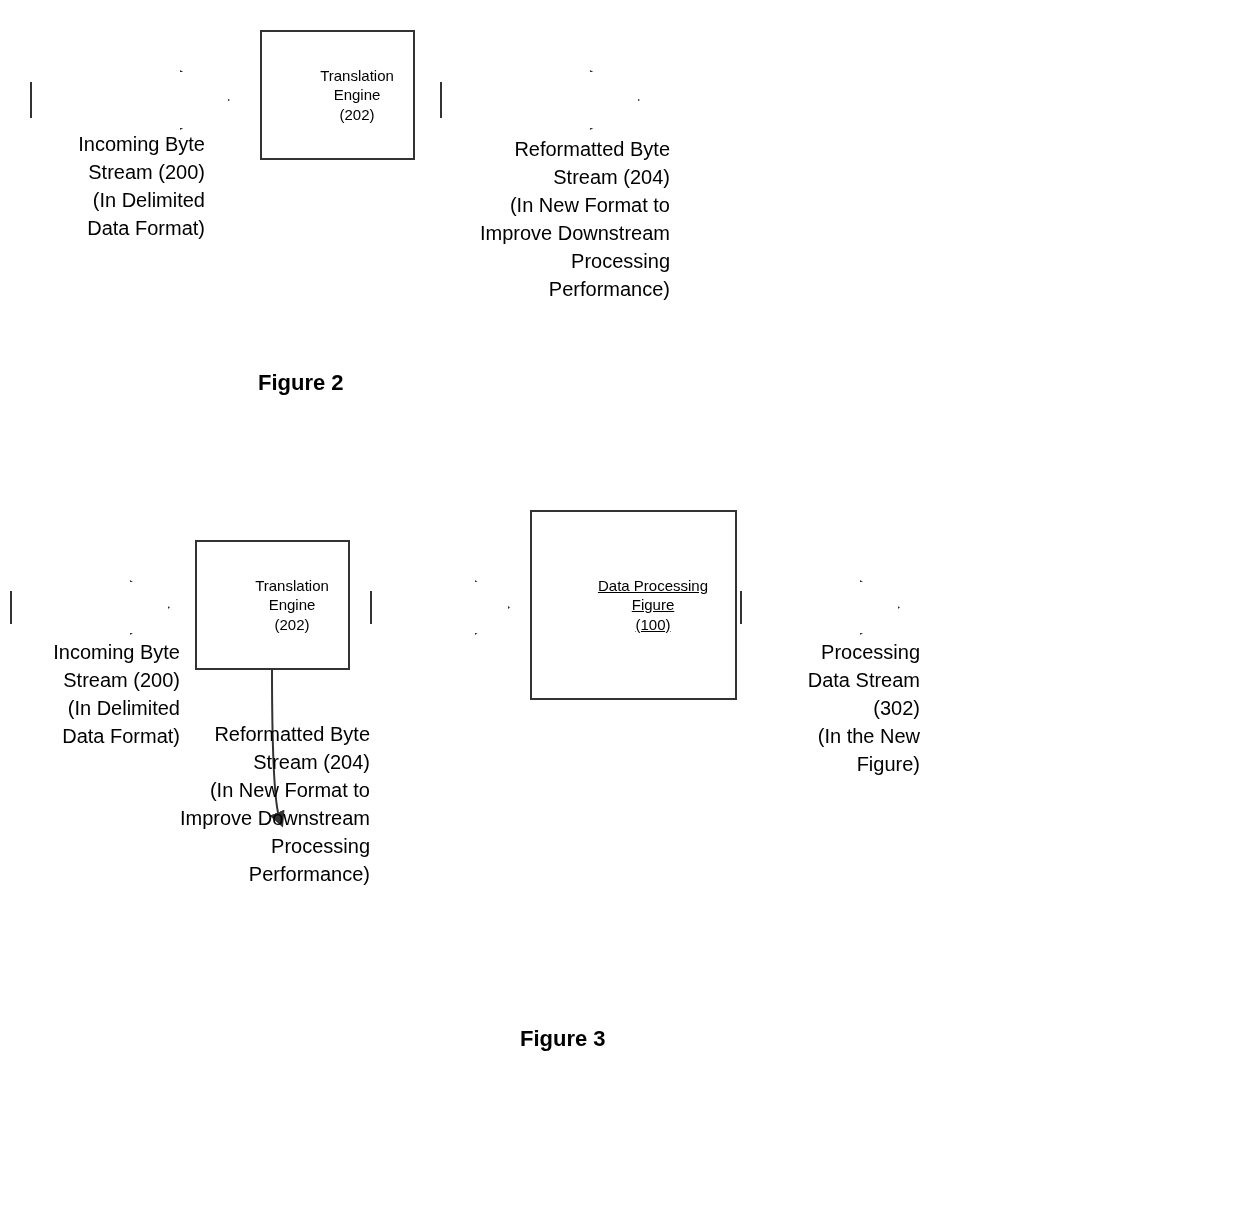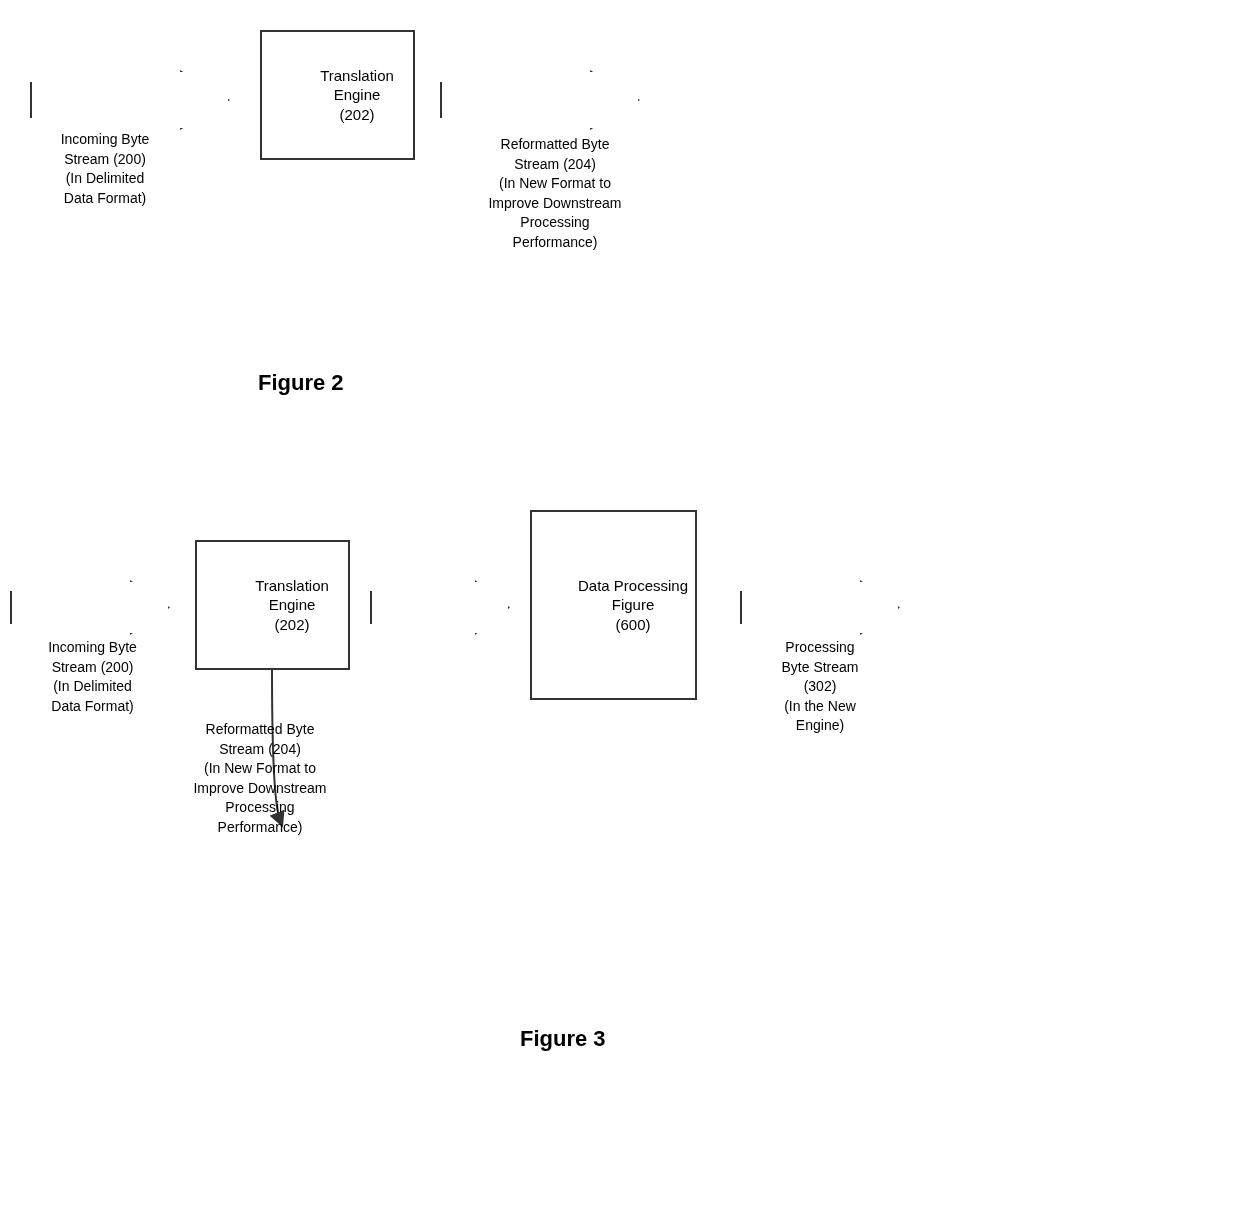--- a/index.html
+++ b/index.html
@@ -50,22 +50,22 @@
       align-items: center;
       justify-content: center;
       text-align: center;
       font-size: 15px;
       line-height: 1.3;
       padding-left: 39px;
     }
 
     .label {
       position: absolute;
-      text-align: center;
-      font-size: 14px;
+      text-align: right;
+      font-size: 20px;
       line-height: 1.4;
     }
 
     .fig-caption {
       position: absolute;
       font-size: 22px;
       font-weight: bold;
       text-align: center;
     }
 
@@ -145,22 +145,23 @@
     .fig3 .arrow-mid {
       left: 370px;
       top: 90px;
       width: 140px;
       height: 55px;
     }
 
     .fig3 .box-data {
       left: 530px;
       top: 20px;
-      width: 167px;
+      width: 207px;
       height: 190px;
+      text-decoration: underline;
     }
 
     .fig3 .arrow-out {
       left: 740px;
       top: 90px;
       width: 160px;
       height: 55px;
     }
 
     .fig3 .label-in {
@@ -261,21 +262,21 @@
           <span>(202)</span>
         </div>
       </div>
 
       <div class="arrow arrow-mid"></div>
 
       <div class="box box-data">
         <div>
           <span>Data Processing</span><br>
           <span>Figure</span><br>
-          <span>(600)</span>
+          <span>(100)</span>
         </div>
       </div>
 
       <div class="arrow arrow-out"></div>
 
       <div class="label label-in">
         <span>Incoming Byte</span><br>
         <span>Stream (200)</span><br>
         <span>(In Delimited</span><br>
         <span>Data Format)</span>
@@ -285,24 +286,24 @@
         <span>Reformatted Byte</span><br>
         <span>Stream (204)</span><br>
         <span>(In New Format to</span><br>
         <span>Improve Downstream</span><br>
         <span>Processing</span><br>
         <span>Performance)</span>
       </div>
 
       <div class="label label-out">
         <span>Processing</span><br>
-        <span>Byte Stream</span><br>
+        <span>Data Stream</span><br>
         <span>(302)</span><br>
         <span>(In the New</span><br>
-        <span>Engine)</span>
+        <span>Figure)</span>
       </div>
 
       <div class="fig-caption caption">
         <span>Figure 3</span>
       </div>
 
     </div>
   </div>
 
 </div>

